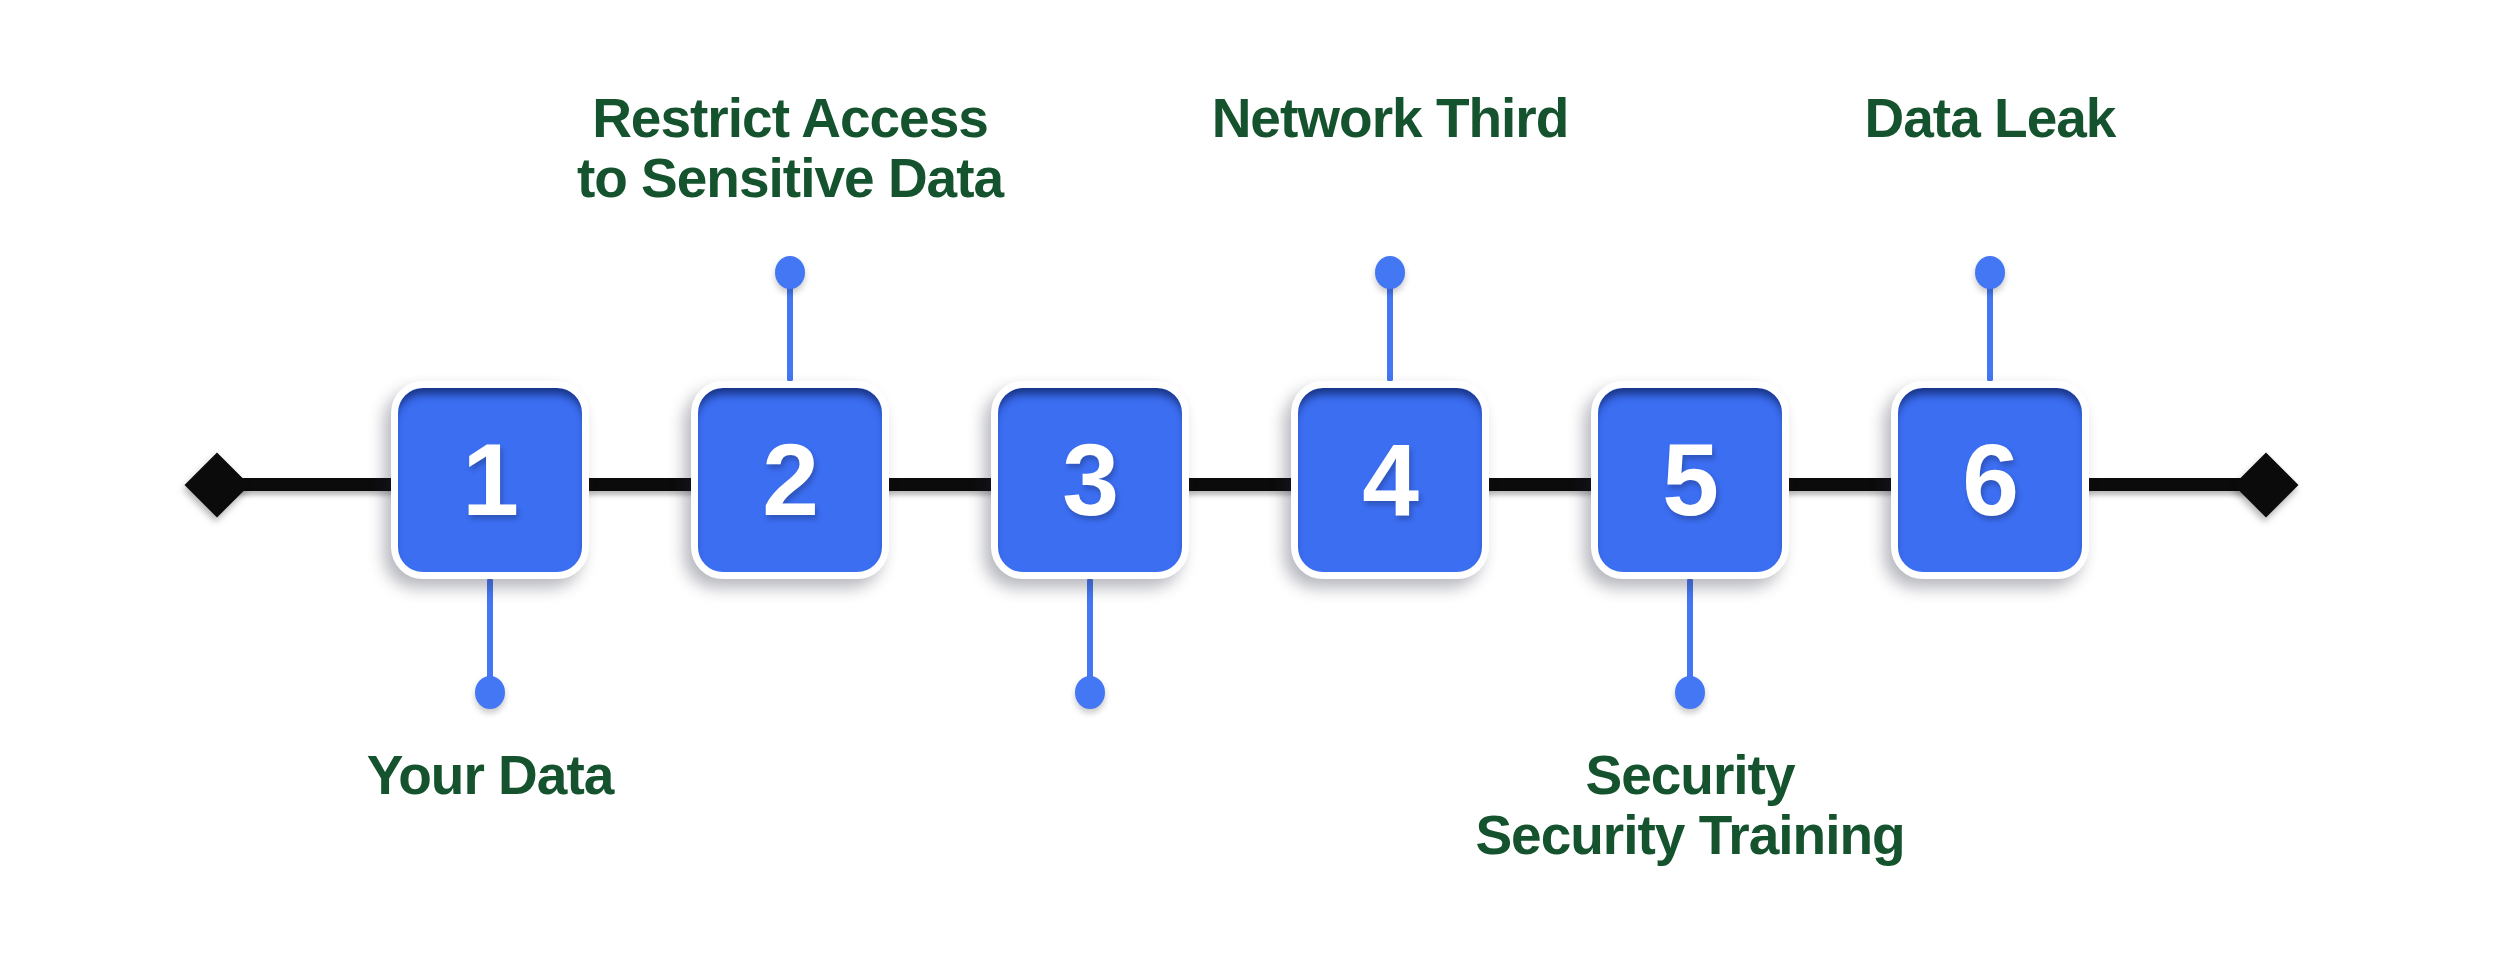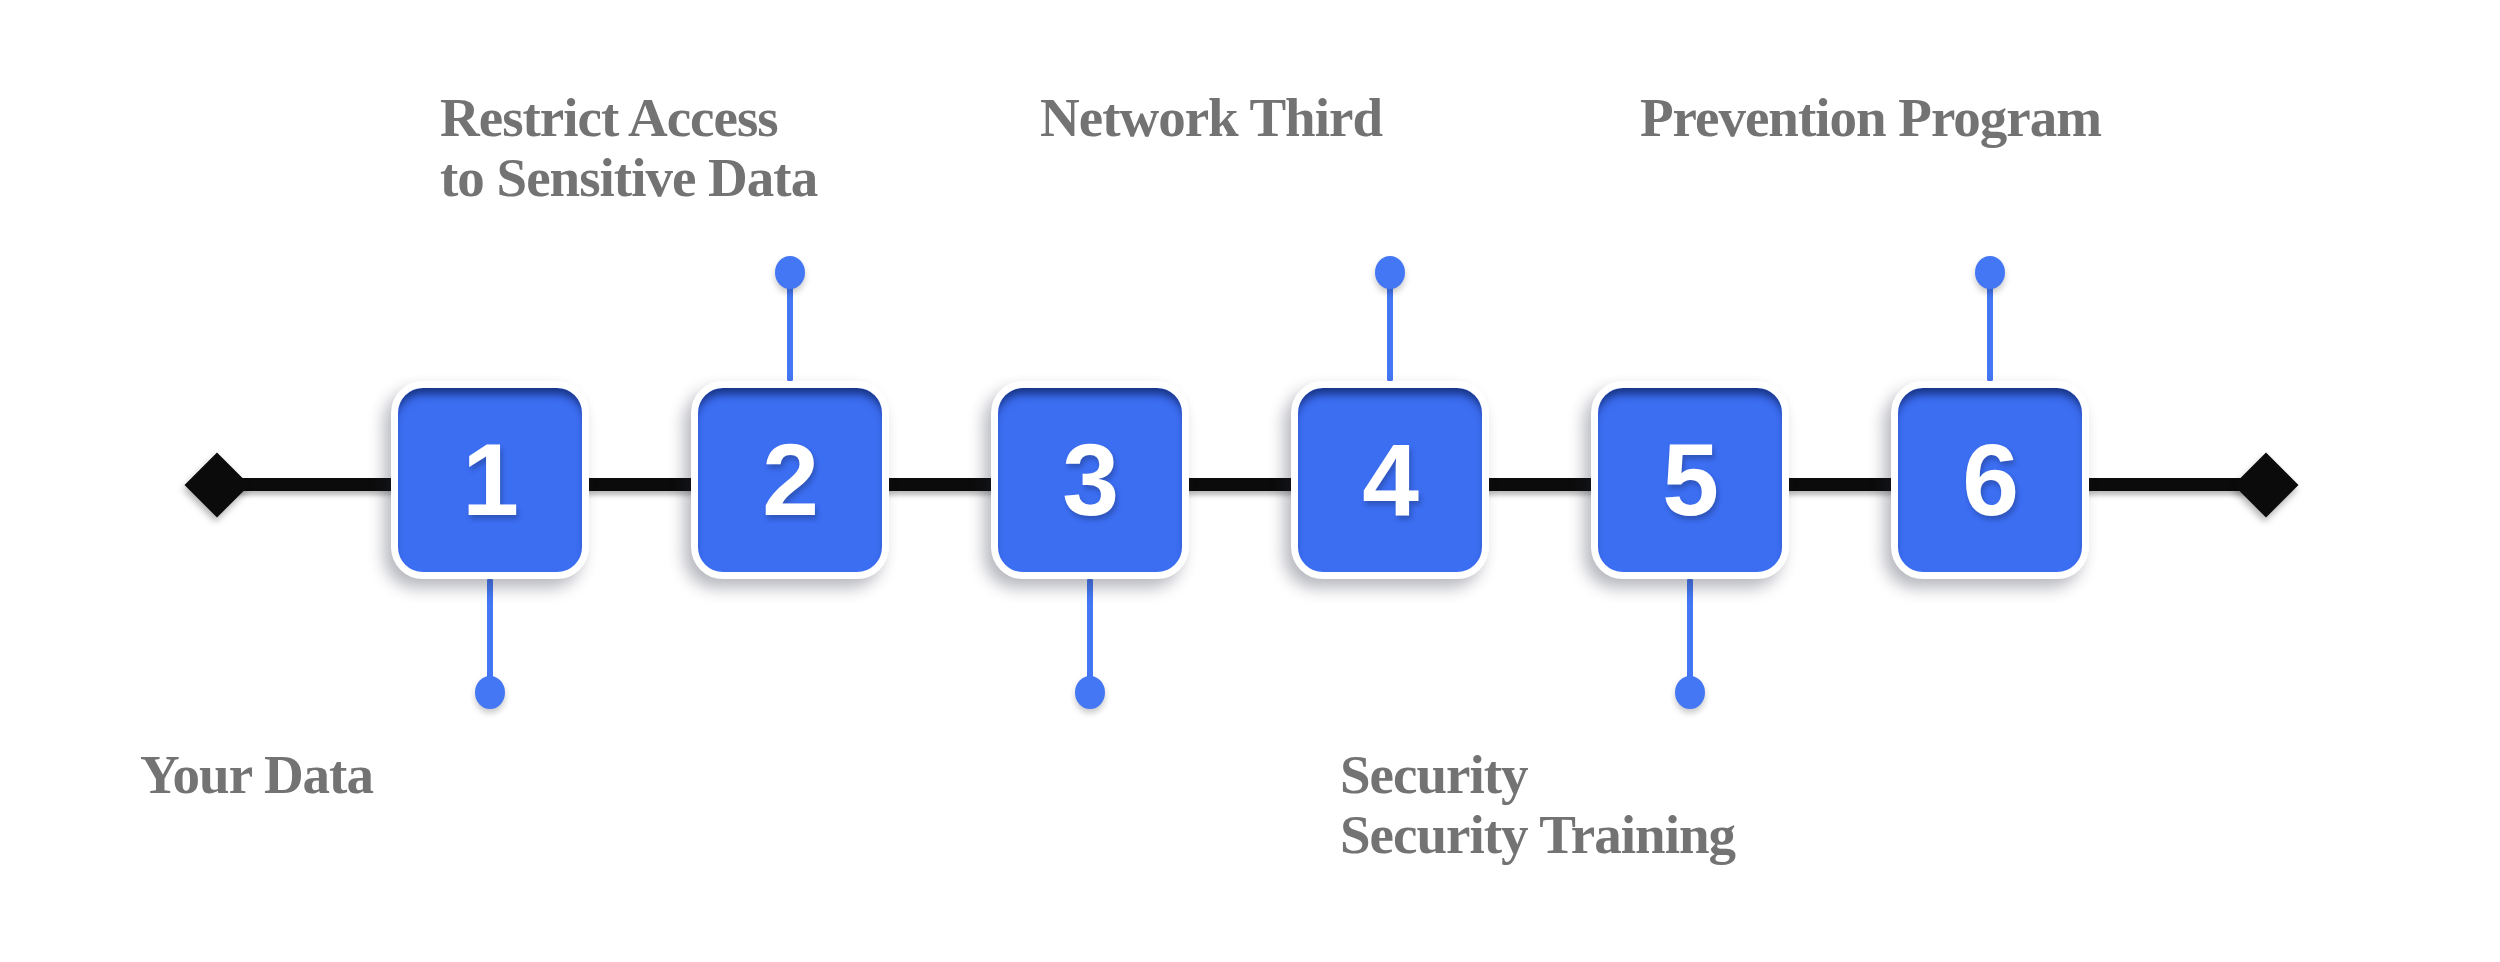--- a/index.html
+++ b/index.html
@@ -88,27 +88,27 @@
     box-shadow: 0 4px 6px rgba(0,0,0,0.22);
   }
   .step.above .dot { top: 256px; }
   .step.below .dot { top: 676px; }
 
   
   .label {
     position: absolute;
     left: -350px;
     width: 700px;
+    text-align: center;
     font-size: 55px;
     line-height: 60px;
     font-weight: bold;
-    color: #737373;
+    color: #14532d;
     letter-spacing: -1px;
     z-index: 2;
-    font-family: Liberation Serif, serif;
   }
   .step.above .label { top: 88px; }
   .step.below .label { top: 745px; }
 </style>
 </head>
 <body>
 
 <div class="canvas">
 
   <div class="timeline-line"></div>
@@ -171,17 +171,17 @@
     </div>
   </div>
 
   <div class="step above" style="left:1990px">
     <div class="connector"></div>
     <div class="dot"></div>
     <div class="box">
       <span class="num">6</span>
     </div>
     <div class="label">
-      <div>Prevention Program</div>
+      <div>Data Leak</div>
     </div>
   </div>
 
 </div>
 
 </body></html>

